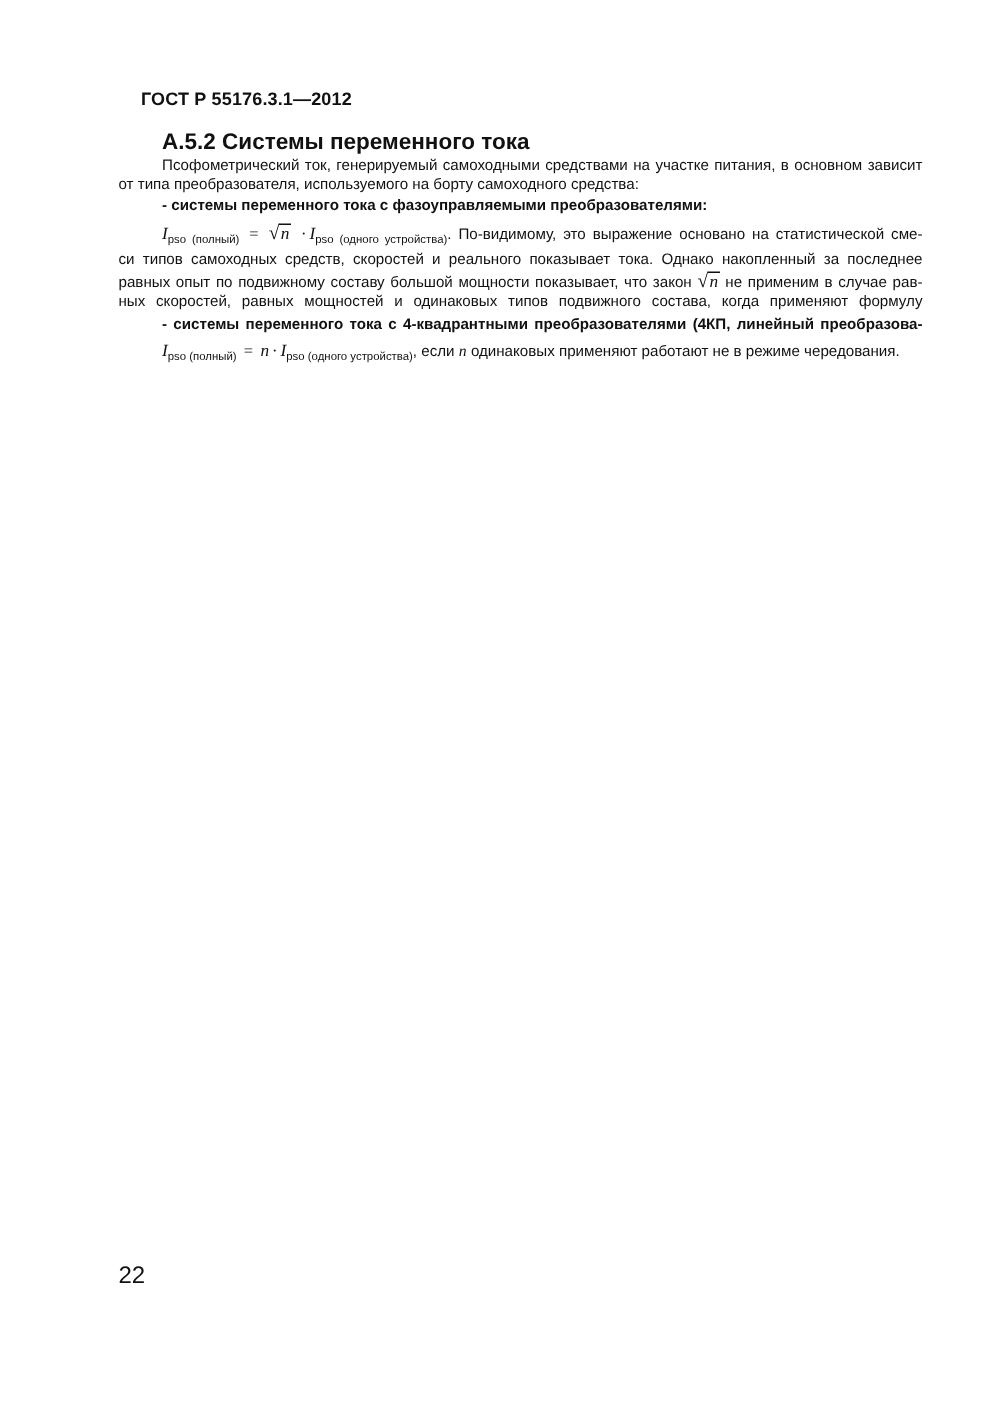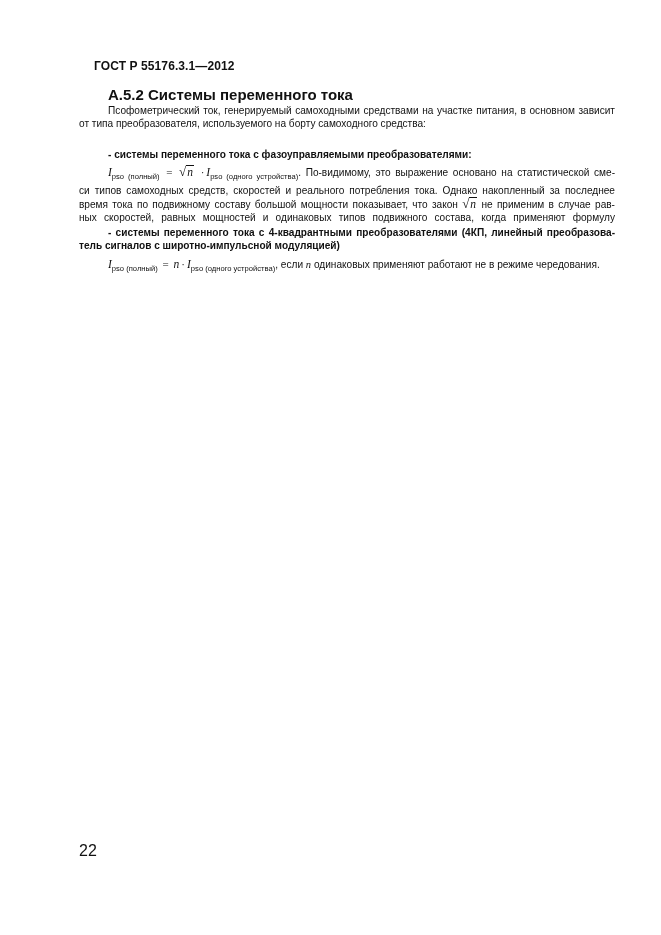--- a/index.html
+++ b/index.html
@@ -3,21 +3,21 @@
 <meta charset="utf-8">
 <style>
   html, body { margin: 0; padding: 0; background: #ffffff; }
   body { width: 661px; height: 935px; position: relative; overflow: hidden;
          font-family: "Liberation Sans", sans-serif; color: #111111; }
   .page-header { position: absolute; left: 94px; top: 59px; font-size: 12px; font-weight: bold; letter-spacing: 0.1px; }
   .section-title { position: absolute; left: 108px; top: 86px; font-size: 15px; font-weight: bold; }
   .body { position: absolute; left: 79px; top: 104px; width: 536px; font-size: 10.1px; line-height: 13.4px; }
   .p { margin: 0; text-align: justify; text-align-last: left; }
   .indent { text-indent: 29px; }
-  .bold { font-weight: bold; margin-top: 17px; }
+  .bold { font-weight: bold; }
   .line { display: block; white-space: nowrap; }
   .just { text-align: justify; text-align-last: justify; }
   .I { font-family: "Liberation Serif", serif; font-style: italic; font-size: 11.5px; }
   .n { font-family: "Liberation Serif", serif; font-style: italic; font-size: 11.5px; }
   .sub { font-size: 7.6px; vertical-align: -3px; }
   .op { font-family: "Liberation Serif", serif; font-size: 11px; padding: 0 2px; }
   .sqrt { display: inline-block; position: relative; font-family: "Liberation Serif", serif; }
   .sqrt .rad { font-weight: bold; font-size: 13px; }
   .sqrt .rn { border-top: 1.2px solid #111; font-style: italic; font-size: 11.5px; padding: 0 1px; }
   .page-number { position: absolute; left: 79px; top: 842px; font-size: 16px; }
@@ -41,32 +41,31 @@
 
   <p class="p bold" style="padding-left:29px;">- системы переменного тока с фазоуправляемыми преобразователями:</p>
 
   <p class="p" style="margin-top:4px;">
     <span class="line just" style="padding-left:29px;">
       <span class="I">I</span><span class="sub">pso (полный)</span>
       <span class="op">=</span>
       <span class="sqrt"><span class="rad">√</span><span class="rn">n</span></span>
       <span class="op">·</span><span class="I">I</span><span class="sub">pso (одного устройства)</span><span>. По-видимому, это выражение основано на статистической сме-</span>
     </span>
-    <span class="line just">си типов самоходных средств, скоростей и реального потребления тока. Однако накопленный за последнее</span>
+    <span class="line just">си типов самоходных средств, скоростей и реального показывает тока. Однако накопленный за последнее</span>
     <span class="line just">
-      <span>время тока по подвижному составу большой мощности показывает, что закон</span>
+      <span>равных опыт по подвижному составу большой мощности показывает, что закон</span>
       <span class="sqrt"><span class="rad">√</span><span class="rn">n</span></span>
       <span>не применим в случае рав-</span>
     </span>
     <span class="line just">ных скоростей, равных мощностей и одинаковых типов подвижного состава, когда применяют формулу</span>
   </p>
 
   <p class="p bold" style="margin-top:1px;">
     <span class="line just" style="padding-left:29px;">- системы переменного тока с 4-квадрантными преобразователями (4КП, линейный преобразова-</span>
-    <span class="line">тель сигналов с широтно-импульсной модуляцией)</span>
   </p>
 
   <p class="p" style="margin-top:5px;">
     <span class="line" style="padding-left:29px;">
       <span class="I">I</span><span class="sub">pso (полный)</span>
       <span class="op">=</span>
       <span class="n">n</span><span class="op">·</span><span class="I">I</span><span class="sub">pso (одного устройства)</span><span>, если</span>
       <span class="n" style="font-size:10.5px;">n</span>
       <span>одинаковых применяют работают не в режиме чередования.</span>
     </span>

